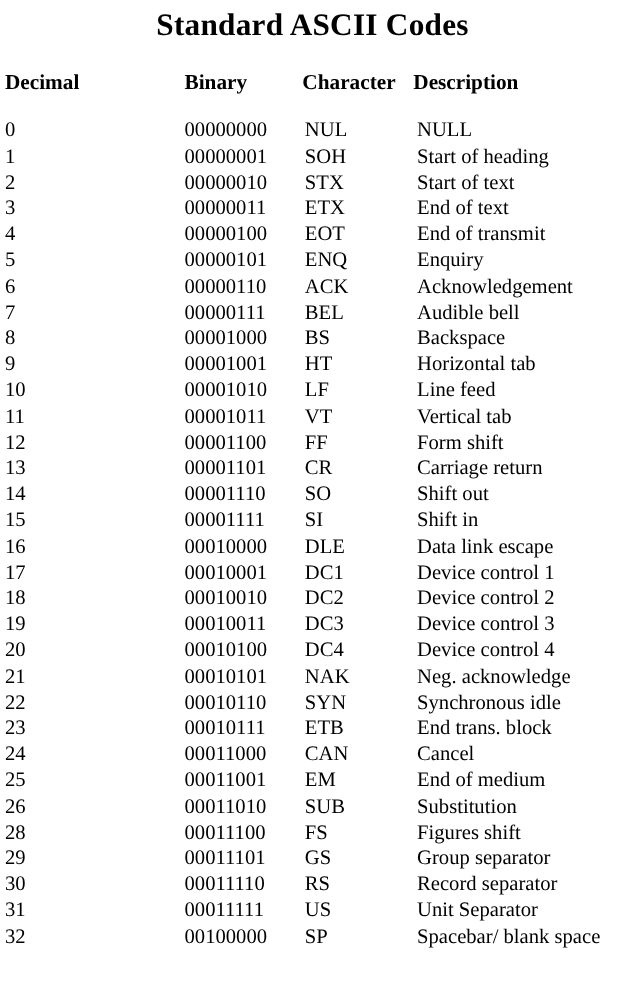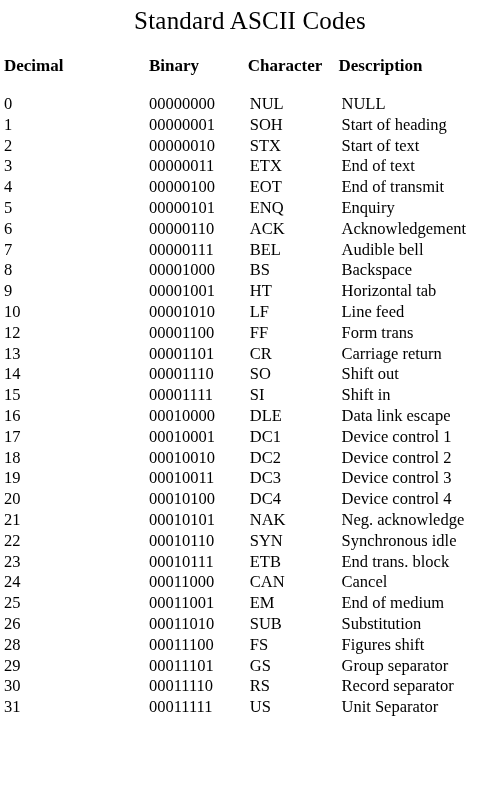--- a/index.html
+++ b/index.html
@@ -23,21 +23,21 @@
     height: 799px;
   }
 
   #page-title {
     position: absolute;
     top: 6px;
     left: 0;
     width: 500px;
     text-align: center;
     font-size: 25px;
-    font-weight: normal;
+    font-weight: bold;
     letter-spacing: 0.2px;
     line-height: 30px;
   }
 
   #ascii-table {
     position: absolute;
     top: 56px;
     left: 0;
     width: 500px;
     border-collapse: collapse;
@@ -155,24 +155,30 @@
           <td class="col-character">HT</td>
           <td class="col-desc">Horizontal tab</td>
         </tr>
         <tr>
           <td class="col-decimal">10</td>
           <td class="col-binary">00001010</td>
           <td class="col-character">LF</td>
           <td class="col-desc">Line feed</td>
         </tr>
         <tr>
+          <td class="col-decimal">11</td>
+          <td class="col-binary">00001011</td>
+          <td class="col-character">VT</td>
+          <td class="col-desc">Vertical tab</td>
+        </tr>
+        <tr>
           <td class="col-decimal">12</td>
           <td class="col-binary">00001100</td>
           <td class="col-character">FF</td>
-          <td class="col-desc">Form trans</td>
+          <td class="col-desc">Form shift</td>
         </tr>
         <tr>
           <td class="col-decimal">13</td>
           <td class="col-binary">00001101</td>
           <td class="col-character">CR</td>
           <td class="col-desc">Carriage return</td>
         </tr>
         <tr>
           <td class="col-decimal">14</td>
           <td class="col-binary">00001110</td>
@@ -268,16 +274,22 @@
           <td class="col-binary">00011110</td>
           <td class="col-character">RS</td>
           <td class="col-desc">Record separator</td>
         </tr>
         <tr>
           <td class="col-decimal">31</td>
           <td class="col-binary">00011111</td>
           <td class="col-character">US</td>
           <td class="col-desc">Unit Separator</td>
         </tr>
+        <tr>
+          <td class="col-decimal">32</td>
+          <td class="col-binary">00100000</td>
+          <td class="col-character">SP</td>
+          <td class="col-desc">Spacebar/ blank space</td>
+        </tr>
       </tbody>
   </table>
 
 </div>
 
 </body></html>

